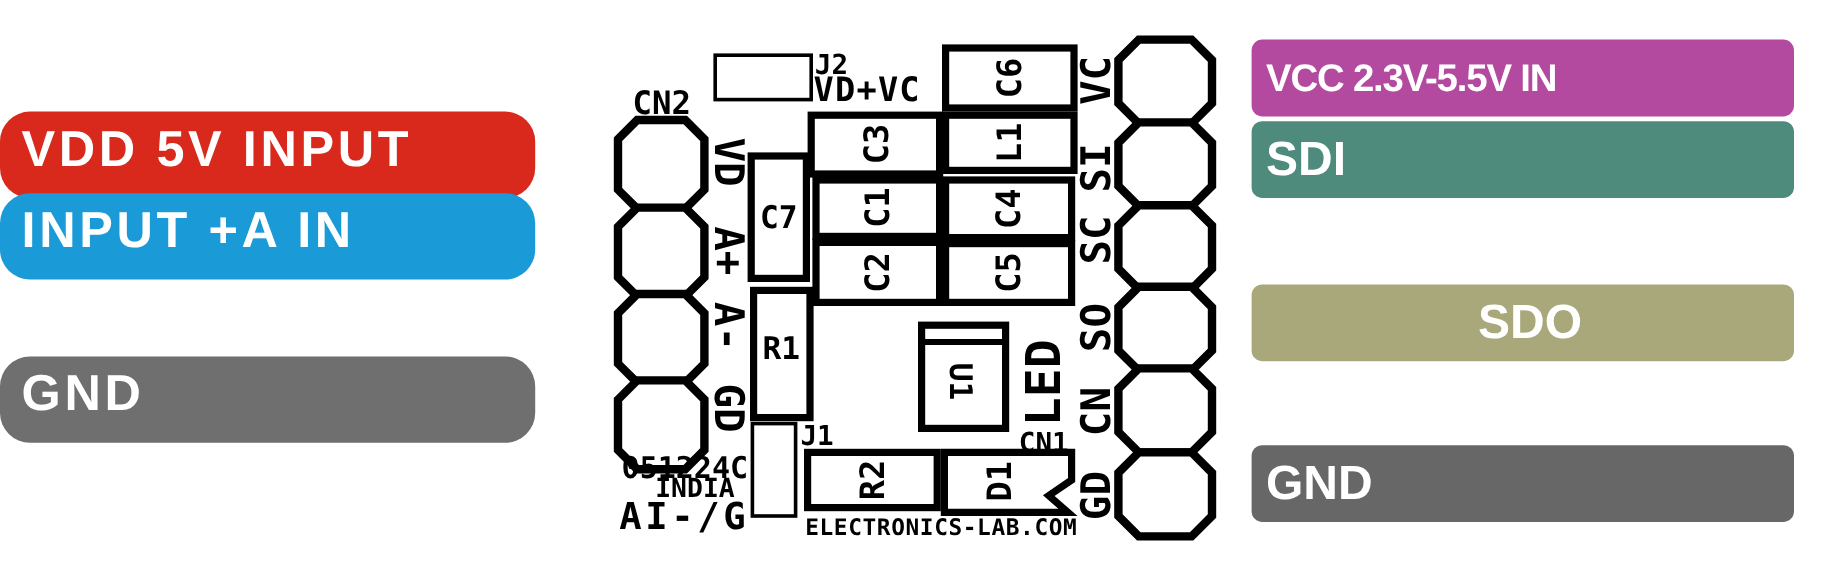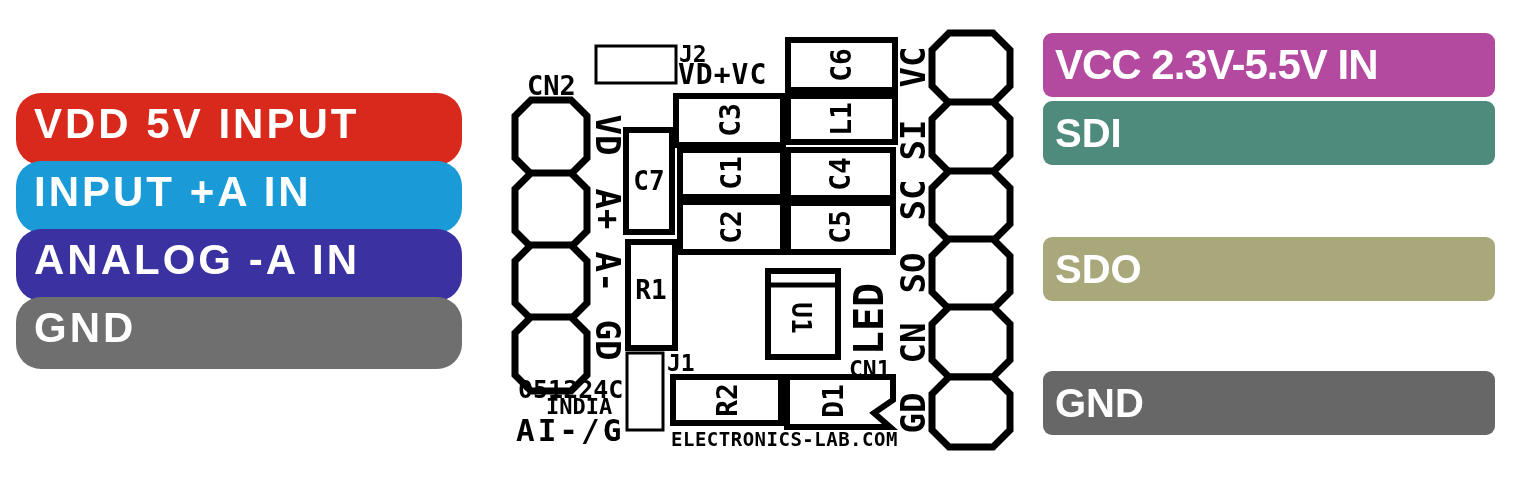--- a/index.html
+++ b/index.html
@@ -1,40 +1,39 @@
 <!DOCTYPE html>
 <html><head>
 <meta charset="utf-8">
 <style>
   html,body{margin:0;padding:0;background:#fff;}
   #stage{position:relative;width:1518px;height:479px;background:#ffffff;overflow:hidden;
          font-family:"Liberation Sans",sans-serif;}
   .pin-row{position:absolute;border-radius:9px;color:#fff;font-weight:bold;white-space:nowrap;}
-  .row-left{left:16px;width:446px;height:72px;line-height:62px;font-size:42px;
+  .row-left{left:0;width:446px;height:72px;line-height:62px;font-size:42px;
             letter-spacing:3px;padding-left:18px;box-sizing:border-box;border-radius:25px;}
   .row-right{left:1043px;width:452px;height:64px;line-height:64px;font-size:40px;
              letter-spacing:0;padding-left:12px;box-sizing:border-box;}
-  .row-right.tight{letter-spacing:-1px;font-size:42px;}
+  .row-right.tight{letter-spacing:-1px;font-size:32px;}
   #pcb{position:absolute;left:505px;top:25px;width:515px;height:435px;}
   .silk{font-family:"DejaVu Sans Mono",monospace;font-weight:bold;fill:#000;}
   .shape{fill:#ffffff;stroke:#000000;}
 </style>
 </head>
 <body>
 
 <div id="stage">
 
   <div class="pin-row row-left" style="top: 93px; background: rgb(216, 41, 28);">VDD 5V INPUT</div>
   <div class="pin-row row-left" style="top: 161px; background: rgb(26, 155, 215);">INPUT +A IN</div>
-  <div class="pin-row row-left" style="top: 229px; background: rgb(59, 50, 162);">ANALOG -A IN</div>
   <div class="pin-row row-left" style="top: 297px; background: rgb(111, 111, 111);">GND</div>
 
   <div class="pin-row row-right tight" style="top: 33px; background: rgb(179, 74, 159);">VCC 2.3V-5.5V IN</div>
   <div class="pin-row row-right" style="top: 101px; background: rgb(78, 139, 125);">SDI</div>
-  <div class="pin-row row-right" style="top: 237px; background: rgb(169, 168, 123);">SDO</div>
+  <div class="pin-row row-right" style="top: 237px; background: rgb(169, 168, 123); text-align: center;">SDO</div>
   <div class="pin-row row-right" style="top: 371px; background: rgb(103, 103, 103);">GND</div>
 
   <svg id="pcb" viewBox="505 25 515 435">
 
     <polygon class="shape" stroke-width="7" points="515,116 531,100 571,100 587,116 587,158 571,174 531,174 515,158"></polygon>
     <polygon class="shape" stroke-width="7" points="515,189 531,173 571,173 587,189 587,231 571,247 531,247 515,231"></polygon>
     <polygon class="shape" stroke-width="7" points="515,261 531,245 571,245 587,261 587,303 571,319 531,319 515,303"></polygon>
     <polygon class="shape" stroke-width="7" points="515,333 531,317 571,317 587,333 587,375 571,391 531,391 515,375"></polygon>
 
     <polygon class="shape" stroke-width="7" points="932,50 949,33 993,33 1010,50 1010,86 993,103 949,103 932,86"></polygon>

